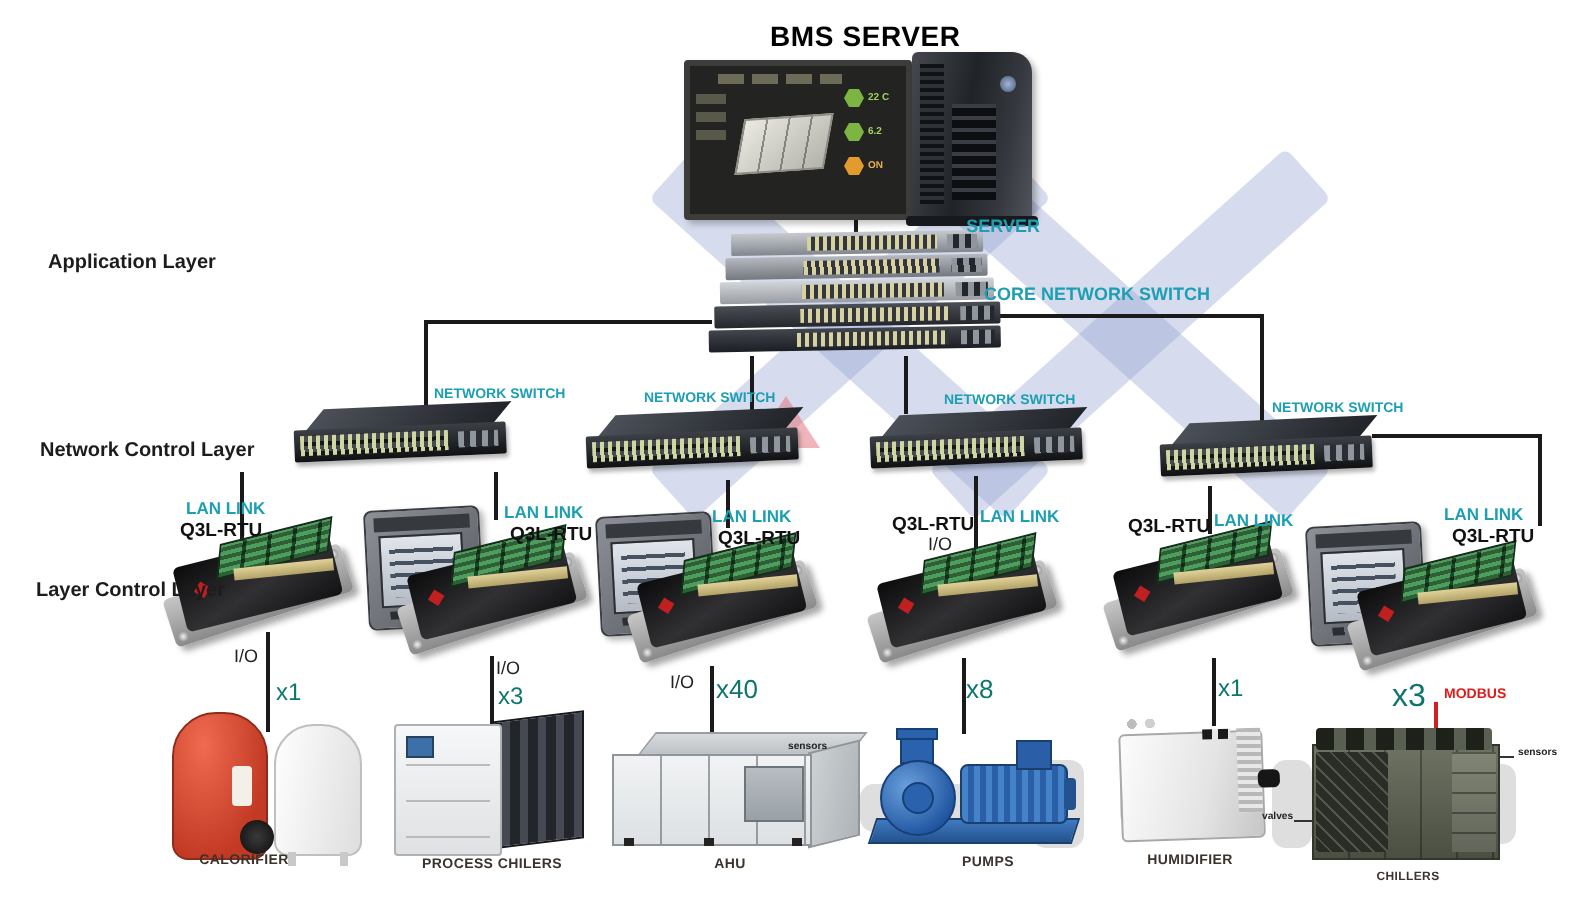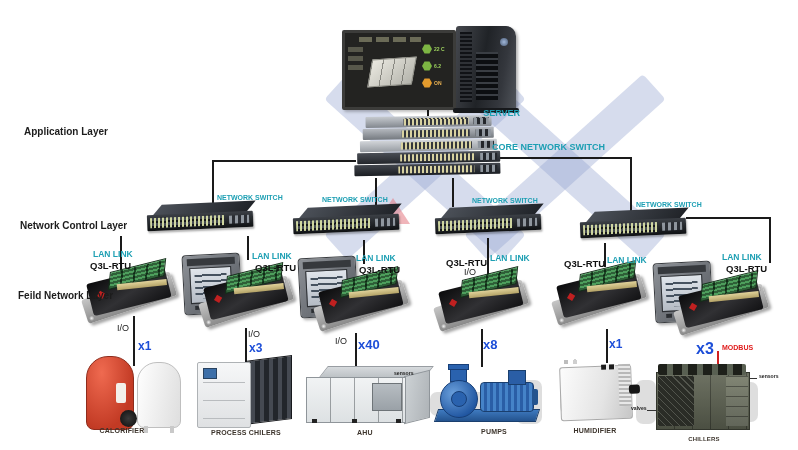--- a/index.html
+++ b/index.html
@@ -18,21 +18,21 @@
   
   .lbl{position:absolute;z-index:3;white-space:nowrap;}
   .title{font-size:14px;font-weight:bold;color:#000;letter-spacing:.3px;}
   .layer{font-size:10px;font-weight:bold;color:#1c1c1c;}
   .teal{color:#1d9fb3;font-weight:bold;}
   .s7{font-size:7px;}
   .s9{font-size:9px;}
   .lan{font-size:8.5px;}
   .rtul{font-size:9.5px;font-weight:bold;color:#111;}
   .io{font-size:9px;color:#222;}
-  .cnt{font-weight:bold;color:#1d4ed8;}
+  .cnt{font-weight:normal;color:#0f766e;}
   .red{position:absolute;font-size:7px;font-weight:bold;color:#e01b1b;z-index:3;}
   .eq{position:absolute;font-size:7px;font-weight:bold;color:#3c342c;text-align:center;z-index:3;letter-spacing:.2px;}
   .tiny{position:absolute;font-size:6px;font-weight:bold;color:#222;z-index:3;transform:scale(.85);transform-origin:left top;}
   
   .monitor{position:absolute;left:342px;top:30px;width:108px;height:74px;background:#232321;
            border:3px solid #3c3c3a;border-radius:2px;z-index:2;box-shadow:2px 2px 3px rgba(0,0,0,.25);}
   .mon-tabs{position:absolute;left:14px;top:4px;width:62px;height:5px;
             background:repeating-linear-gradient(90deg,#6b6b57 0 13px,#232321 13px 17px);}
   .mon-side{position:absolute;left:3px;top:13px;width:15px;height:24px;
             background:repeating-linear-gradient(0deg,#58584b 0 5px,transparent 5px 9px);}
@@ -184,23 +184,24 @@
   <div class="wmt" style="left:246px;top:384px;width:40px;height:26px;"></div>
   <div class="wmt" style="left:330px;top:388px;width:60px;height:28px;"></div>
   <div class="wmt" style="left:398px;top:382px;width:18px;height:40px;"></div>
   <div class="wmt" style="left:430px;top:392px;width:70px;height:24px;"></div>
   <div class="wmt" style="left:516px;top:380px;width:26px;height:44px;"></div>
   <div class="wmt" style="left:560px;top:388px;width:56px;height:26px;"></div>
   <div class="wmt" style="left:636px;top:380px;width:20px;height:44px;"></div>
   <div class="wmt" style="left:664px;top:390px;width:64px;height:26px;"></div>
   <div class="wmt" style="left:736px;top:382px;width:22px;height:40px;"></div>
 
+  <div class="lbl title" style="left:385px;top:10px;">BMS SERVER</div>
   <div class="lbl layer" style="left:24px;top:126px;">Application Layer</div>
   <div class="lbl layer" style="left:20px;top:220px;text-align:right;">Network Control Layer</div>
-  <div class="lbl layer" style="left:18px;top:290px;">Feild Network Layer</div>
+  <div class="lbl layer" style="left:18px;top:290px;">Layer Control Layer</div>
 
   <div class="monitor">
     <div class="mon-tabs"></div>
     <div class="mon-side"></div>
     <div class="mon-chiller"></div>
     <div class="badge" style="top:11px;">
       <div class="hex" style="background:#7db543;"></div>
       <span style="color:#9fd35f;">22 C</span>
     </div>
     <div class="badge" style="top:28px;">

